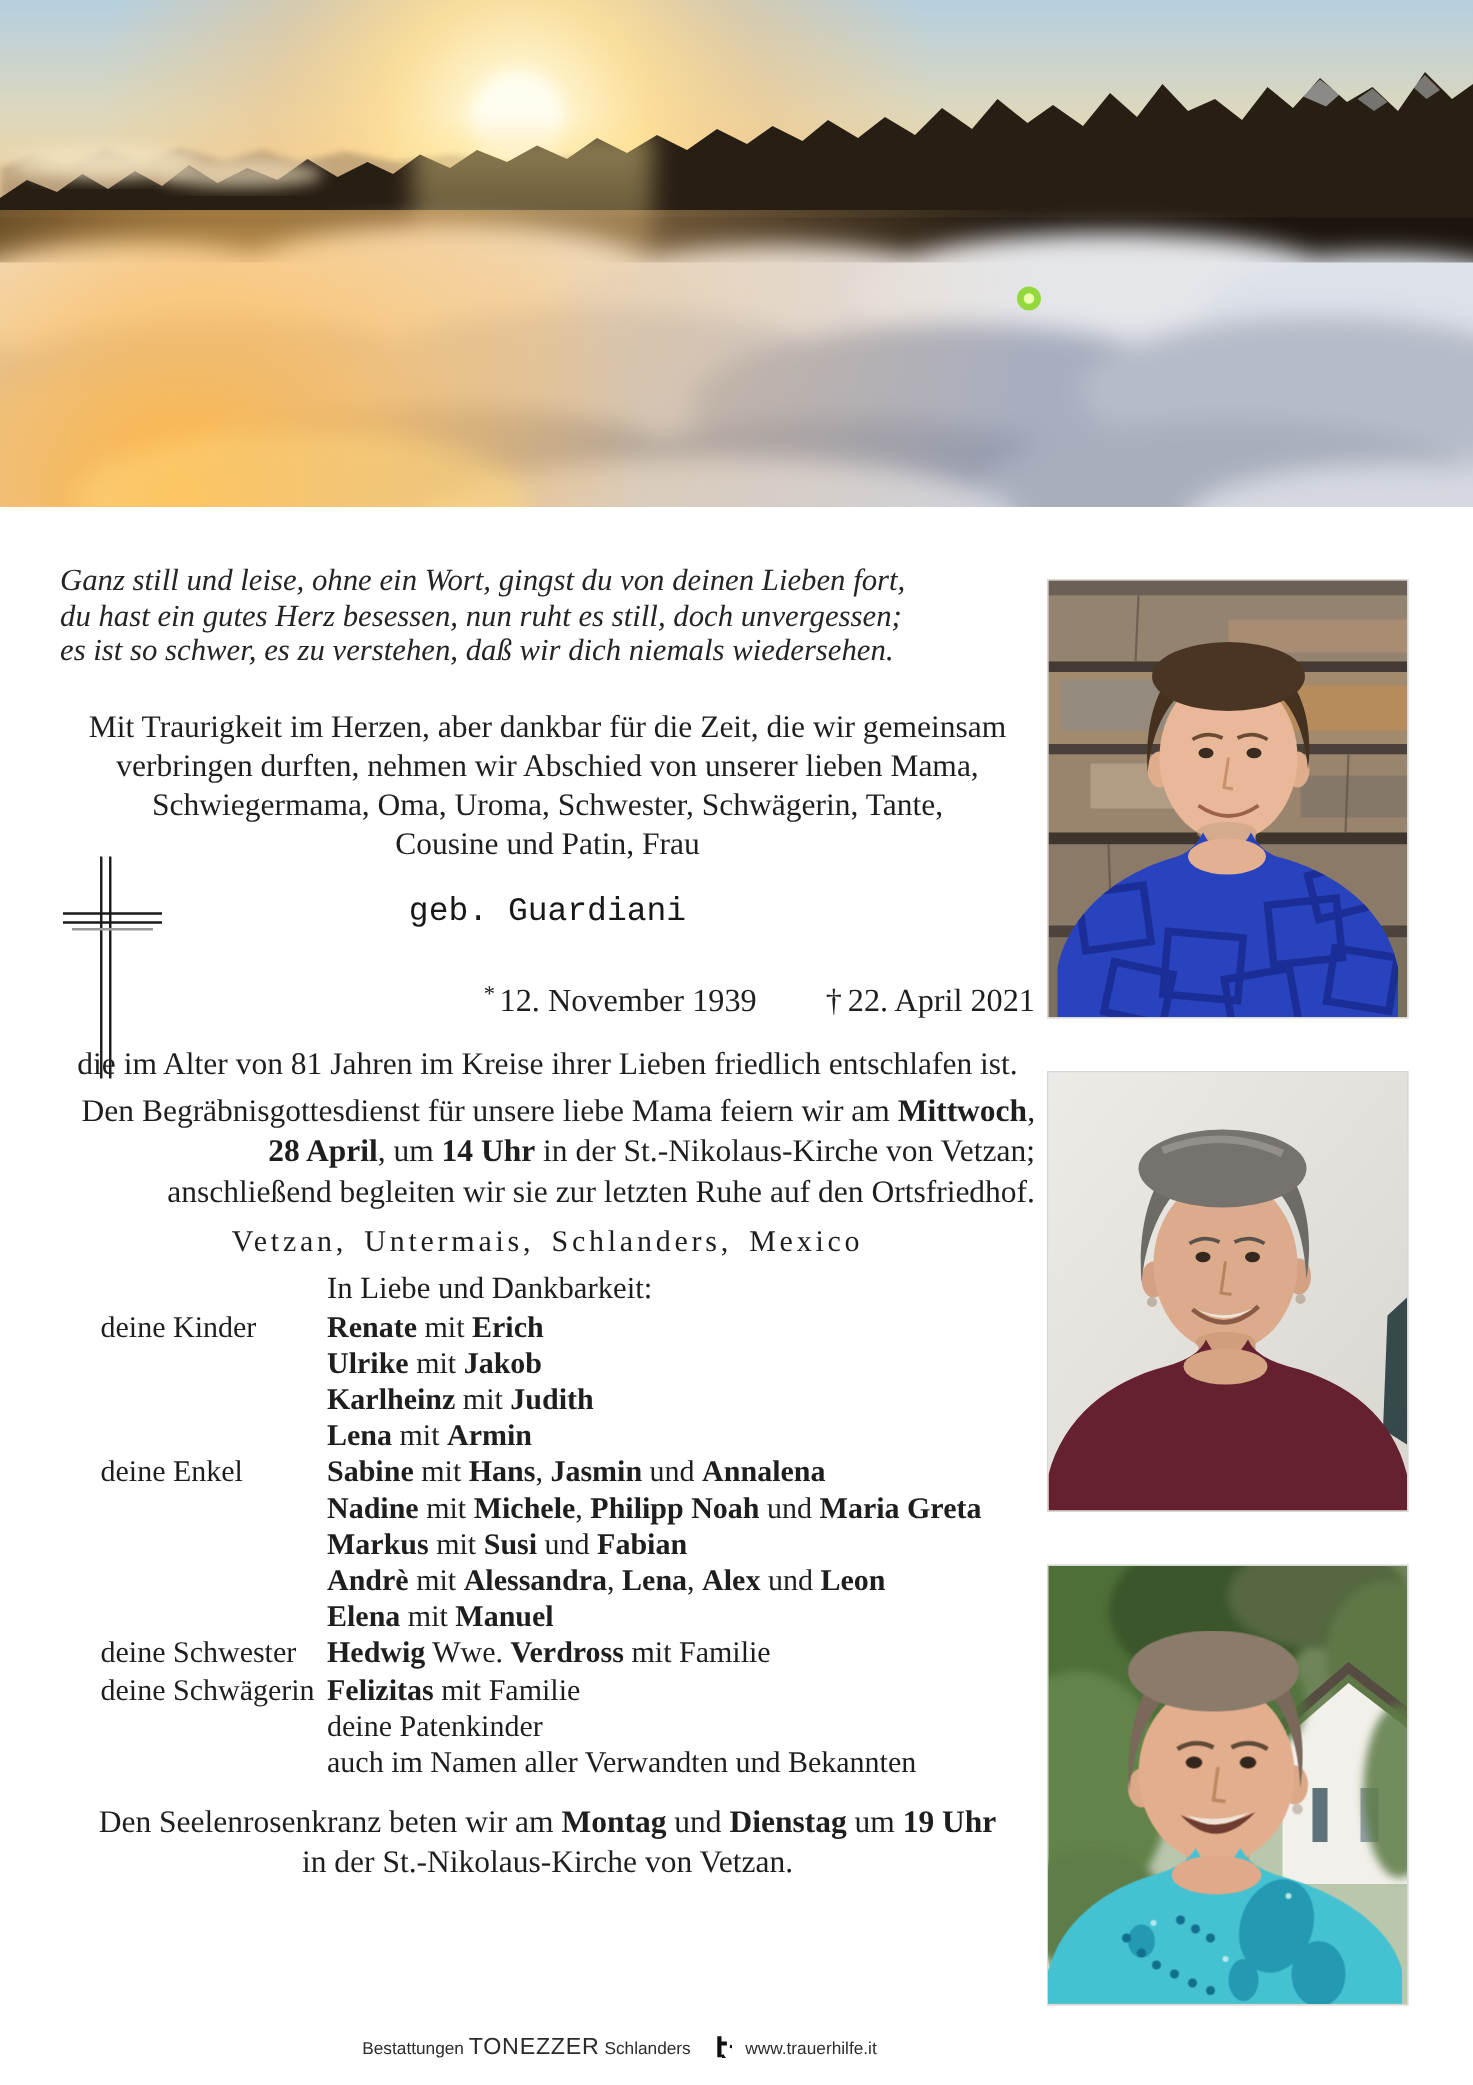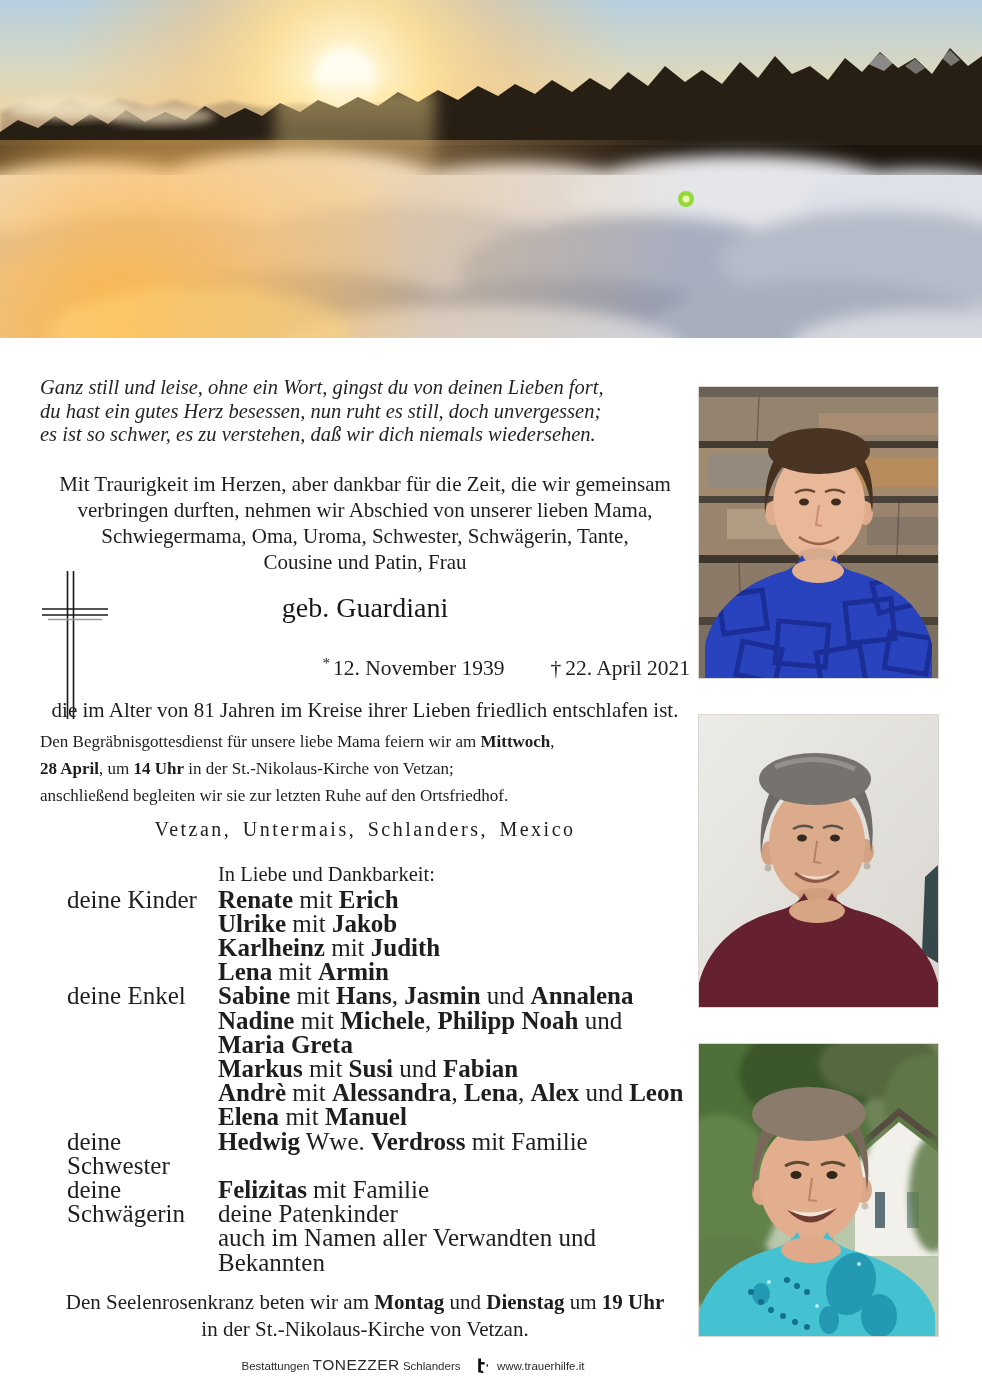--- a/index.html
+++ b/index.html
@@ -7,30 +7,30 @@
     width:982px;height:1390px;position:relative;background:#ffffff;
     font-family:"Liberation Serif","DejaVu Serif",serif;color:#1e1e1e;
     overflow:hidden;
   }
   .banner{position:absolute;left:0;top:0;width:982px;height:338px;display:block;}
   .content{position:absolute;left:40px;top:338px;width:650px;}
   .poem{margin-top:38px;font-style:italic;font-size:20.5px;line-height:23.5px;color:#242424;}
   .intro{margin-top:24px;text-align:center;font-size:21px;line-height:26px;}
   .name-block{margin-top:12px;text-align:center;}
   .name-main{font-size:58px;line-height:60px;letter-spacing:1px;color:#181818;}
-  .name-maiden{font-size:28px;line-height:42px;margin-top:2px;color:#181818;}
+  .name-maiden{font-size:22px;line-height:42px;margin-top:2px;color:#181818;font-family:Liberation Mono, monospace;}
   .dates{margin-top:26px;text-align:right;font-size:21.5px;}
   .dates .gap{display:inline-block;width:46px;}
   .star{font-size:15px;vertical-align:7px;margin-right:3px;}
   .dcross{margin-right:4px;}
   .passing{margin-top:16px;text-align:center;font-size:21px;line-height:26px;}
-  .funeral{margin-top:5px;text-align:left;font-size:17px;line-height:27px;}
+  .funeral{margin-top:5px;text-align:right;font-size:21px;line-height:27px;}
   .places{margin-top:9px;text-align:center;font-size:20px;letter-spacing:2.5px;word-spacing:4px;}
-  .dedication{margin-top:21px;margin-left:178px;font-size:20.5px;line-height:24px;}
-  .family{margin-top:2px;display:grid;grid-template-columns:178px 472px;font-size:25px;line-height:24.2px;}
+  .dedication{margin-top:7px;margin-left:178px;font-size:20.5px;line-height:24px;}
+  .family{margin-top:2px;display:grid;grid-template-columns:178px 472px;font-size:20px;line-height:24.2px;}
   .fam-label{padding-left:27px;align-self:start;}
   .fam-lines{}
   .b{font-weight:bold;}
   .rosary{margin-top:14px;text-align:center;font-size:21px;line-height:27px;}
   .cross-wrap{position:absolute;left:40px;top:567px;width:70px;height:156px;}
   .photo{position:absolute;left:698px;width:239px;height:292px;border:1px solid #dad8d3;box-sizing:content-box;display:block;background:#eee;}
   #photo1{top:386px;height:291px;}
   #photo2{top:714px;}
   #photo3{top:1043px;}
   .footer{position:absolute;left:0;top:1356px;width:826px;text-align:center;

